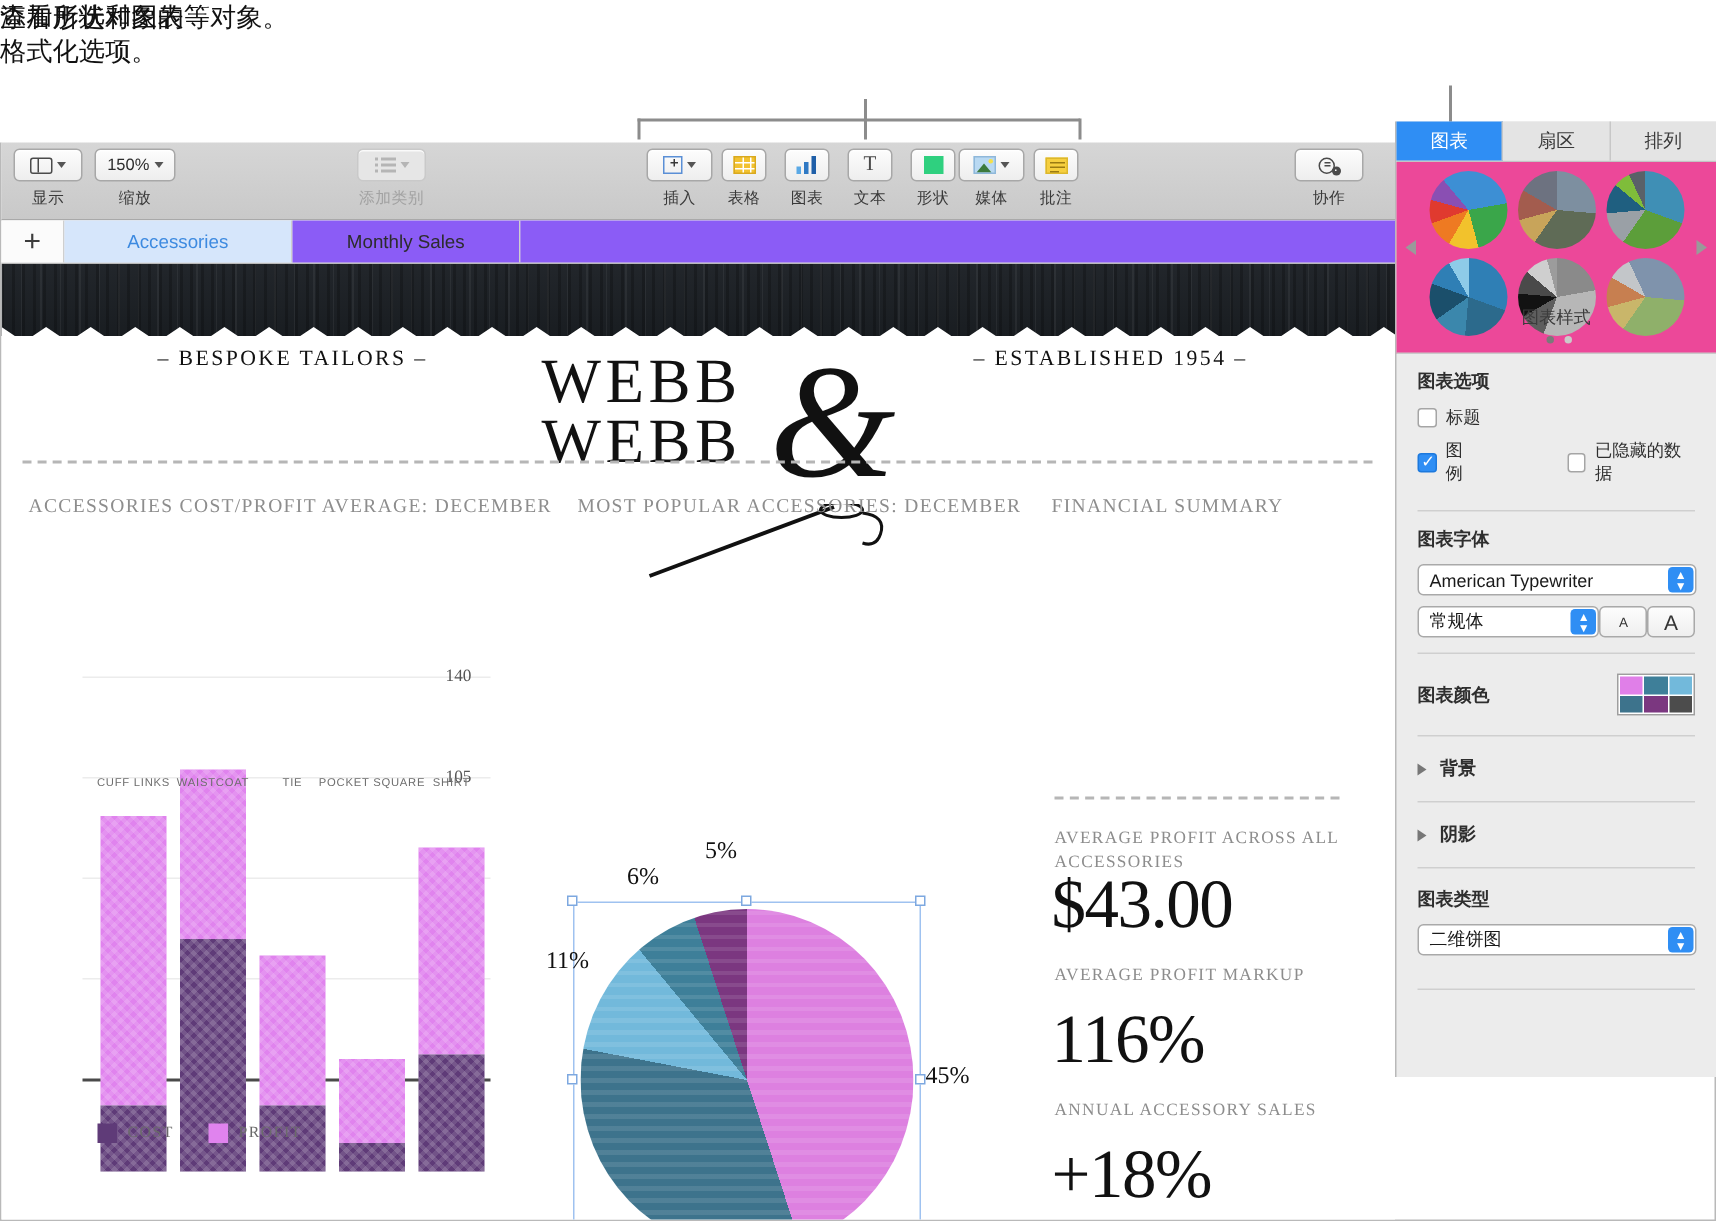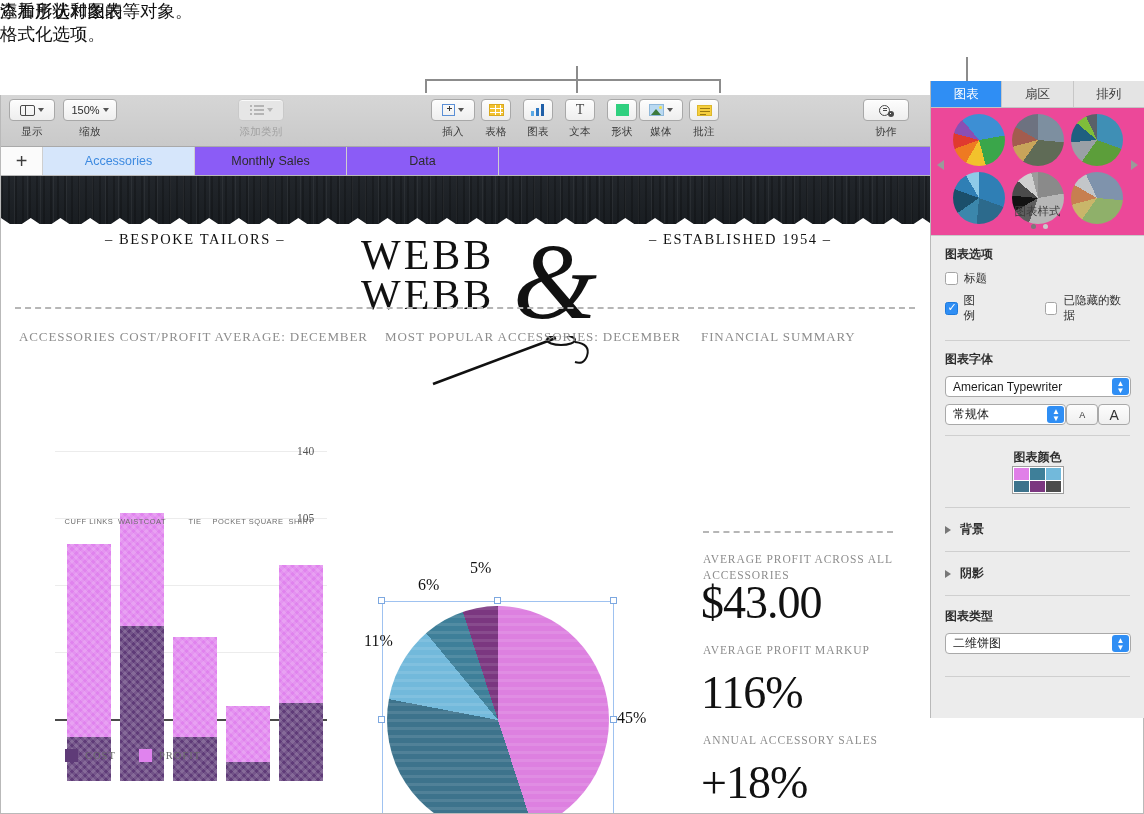--- a/index.html
+++ b/index.html
@@ -285,21 +285,20 @@
           </span>
         </div>
         <div class="tb-label">整理</div>
       </div>
     </div>
 
     <div id="tabbar">
       <div id="tab-add">+</div>
       <div class="tab active" style="width:152px;">Accessories</div>
       <div class="tab" style="width:152px;">Monthly Sales</div>
-      <div class="tab" style="width:152px;">Data</div>
       <div class="tab" style="flex:1;border-right:none;"></div>
     </div>
 
     <div id="canvas">
 
       <div id="denim"></div>
       <div id="zigzag"></div>
 
       <div class="hdr-side" style="left:104px;top:55px;">– BESPOKE TAILORS –</div>
       <div class="hdr-side" style="left:648px;top:55px;">– ESTABLISHED 1954 –</div>
@@ -466,21 +465,21 @@
           <span>A</span>
         </div>
         <div class="sm-btn" style="font-size:14px;">
           <span>A</span>
         </div>
       </div>
     </div>
 
     <div class="hr"></div>
 
-    <div class="sect row-flex" style="padding-top:13px;padding-bottom:13px;flex-direction:column;">
+    <div class="sect row-flex" style="padding-top:13px;padding-bottom:13px;">
       <div class="sect-h" style="margin:0;">图表颜色</div>
       <div class="swatchgrid">
         <span style="background:#E07FE8;"></span>
         <span style="background:#3E7F99;"></span>
         <span style="background:#72B9DB;"></span>
         <span style="background:#3D738C;"></span>
         <span style="background:#7B3780;"></span>
         <span style="background:#4C4C4C;"></span>
       </div>
     </div>

